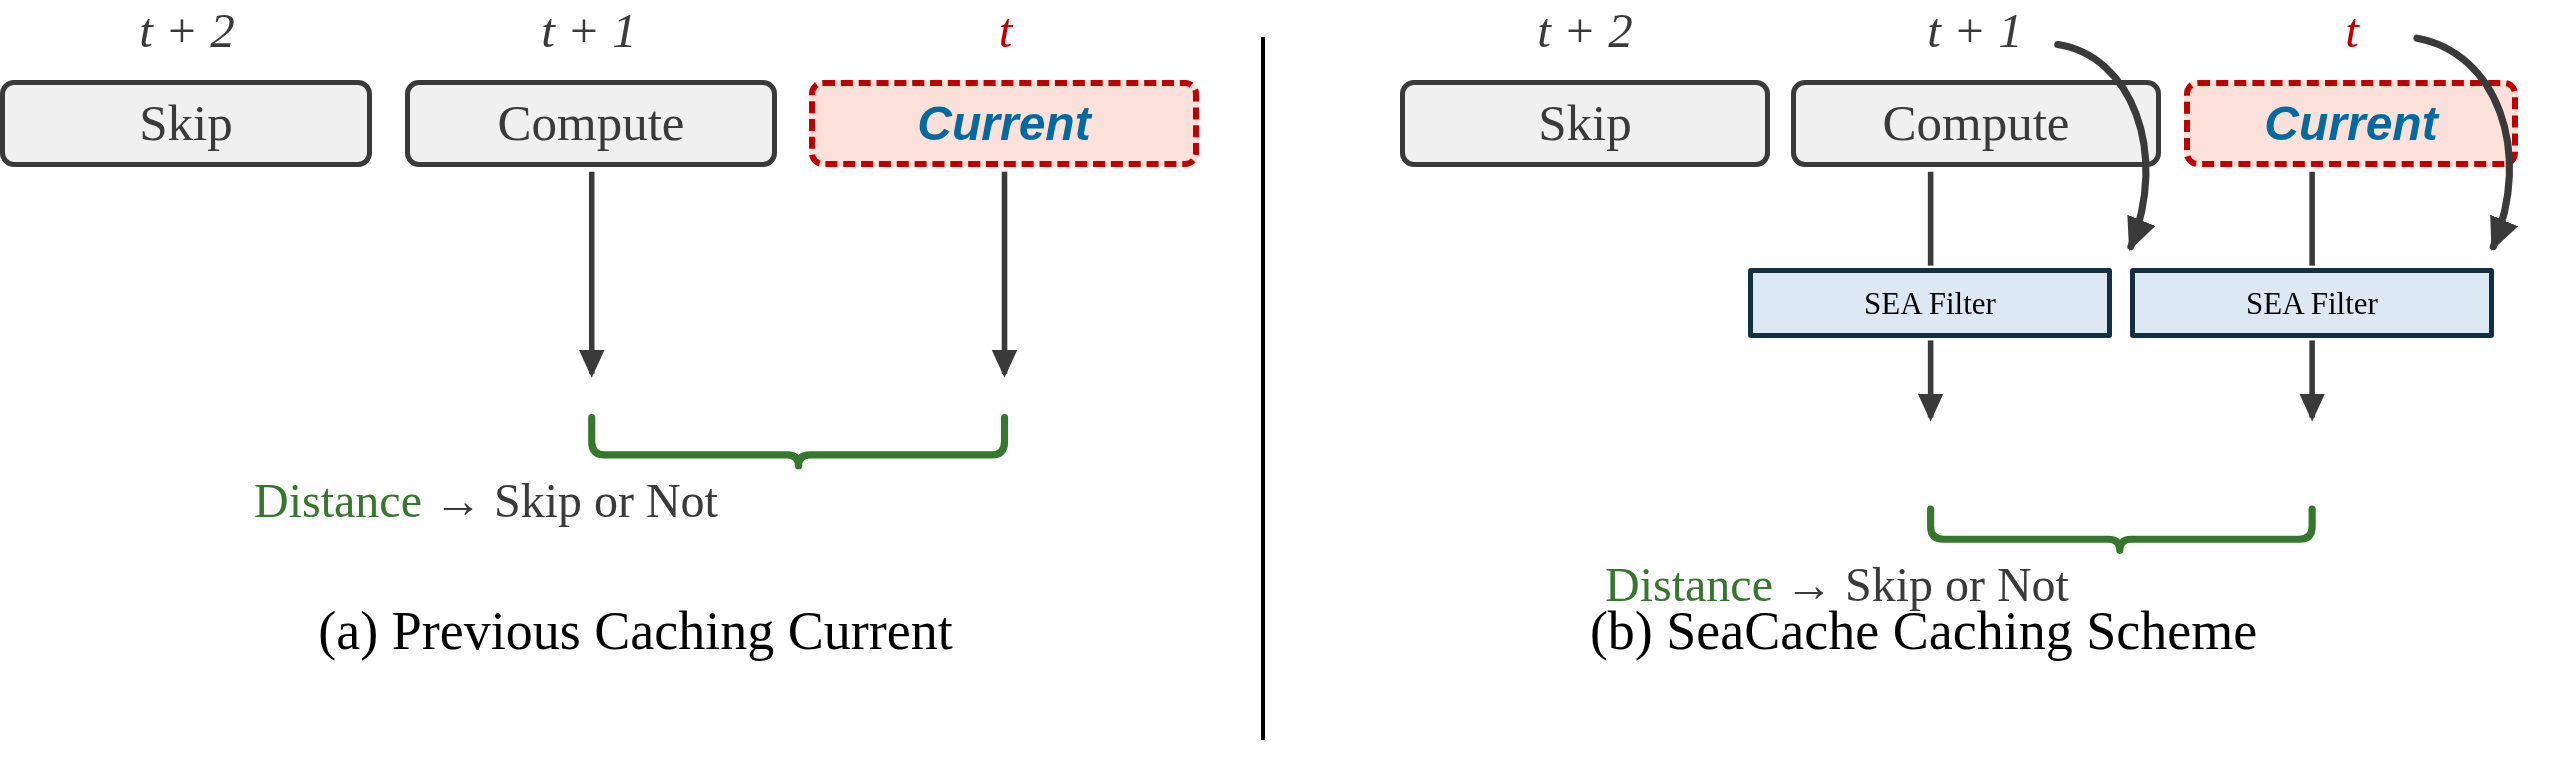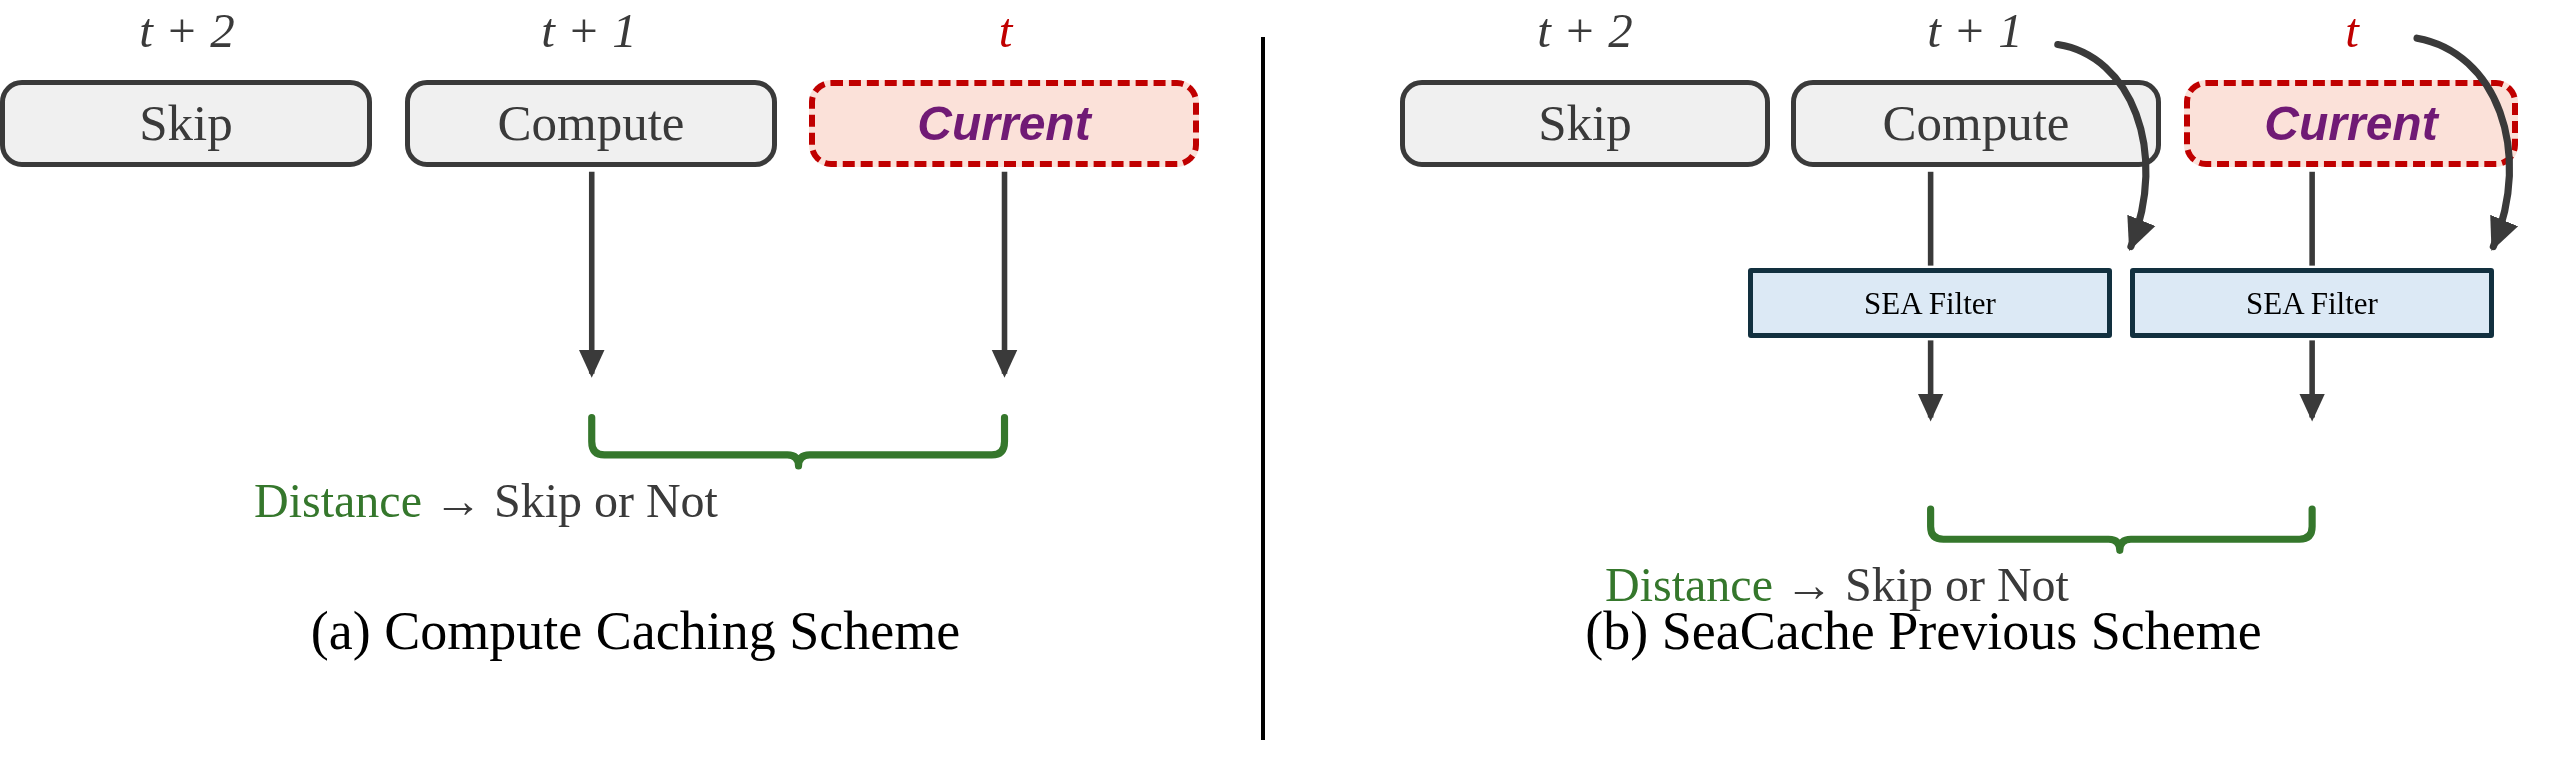--- a/index.html
+++ b/index.html
@@ -54,34 +54,34 @@
   }
   .tlabel.red { color: #c00000; }
 
   
   .stepbox {
     position: absolute;
     box-sizing: border-box;
     display: flex;
     align-items: center;
     justify-content: center;
-    border-radius: 22px;
+    border-radius: 14px;
     font-size: 51px;
     line-height: 1;
     white-space: nowrap;
   }
   .stepbox.grey {
     background: #f0f0f0;
     border: 5.6px solid #3a3a3a;
     color: #3a3a3a;
   }
   .stepbox.current {
     background: #fbe1d9;
     border: 6.4px dashed #c00000;
-    color: #701a75;
+    color: #0369a1;
     font-style: italic;
     font-weight: bold;
     font-family: "Liberation Sans", "DejaVu Sans", sans-serif;
     font-size: 48px;
     text-align: right;
   }
   .stepbox.filter {
     background: #dce9f5;
     border: 5.6px solid #12303f;
     color: #000000;
@@ -170,21 +170,21 @@
                L 1263 525" fill="none" stroke="#35772c" stroke-width="9" stroke-linecap="round" stroke-linejoin="round"></path>
     </svg>
 
     <div class="distline" style="left:254px; top:477px; width:898px;">
       <span class="green">Distance</span>
       <span class="arrowglyph">→</span>
       <span>Skip or Not</span>
     </div>
 
     <div class="caption" style="left:95px; top:604px; width:1081px;">
-      <span>(a) Compute Caching Scheme</span>
+      <span>(a) Previous Caching Current</span>
     </div>
   </div>
 
   <div id="divider"></div>
 
   <div class="panel" id="panel-b">
 
     <div class="tlabel" style="left:135px; top:6.4px; width:374px;">
       <span class="var">t + 2</span>
     </div>
@@ -245,18 +245,18 @@
                L 1320 640" fill="none" stroke="#35772c" stroke-width="9" stroke-linecap="round" stroke-linejoin="round"></path>
     </svg>
 
     <div class="distline" style="left:342px; top:561px; width:898px;">
       <span class="green">Distance</span>
       <span class="arrowglyph">→</span>
       <span>Skip or Not</span>
     </div>
 
     <div class="caption" style="left:80px; top:604px; width:1161px;">
-      <span>(b) SeaCache Previous Scheme</span>
+      <span>(b) SeaCache Caching Scheme</span>
     </div>
   </div>
 
 </div>
 
 
 </body></html>

